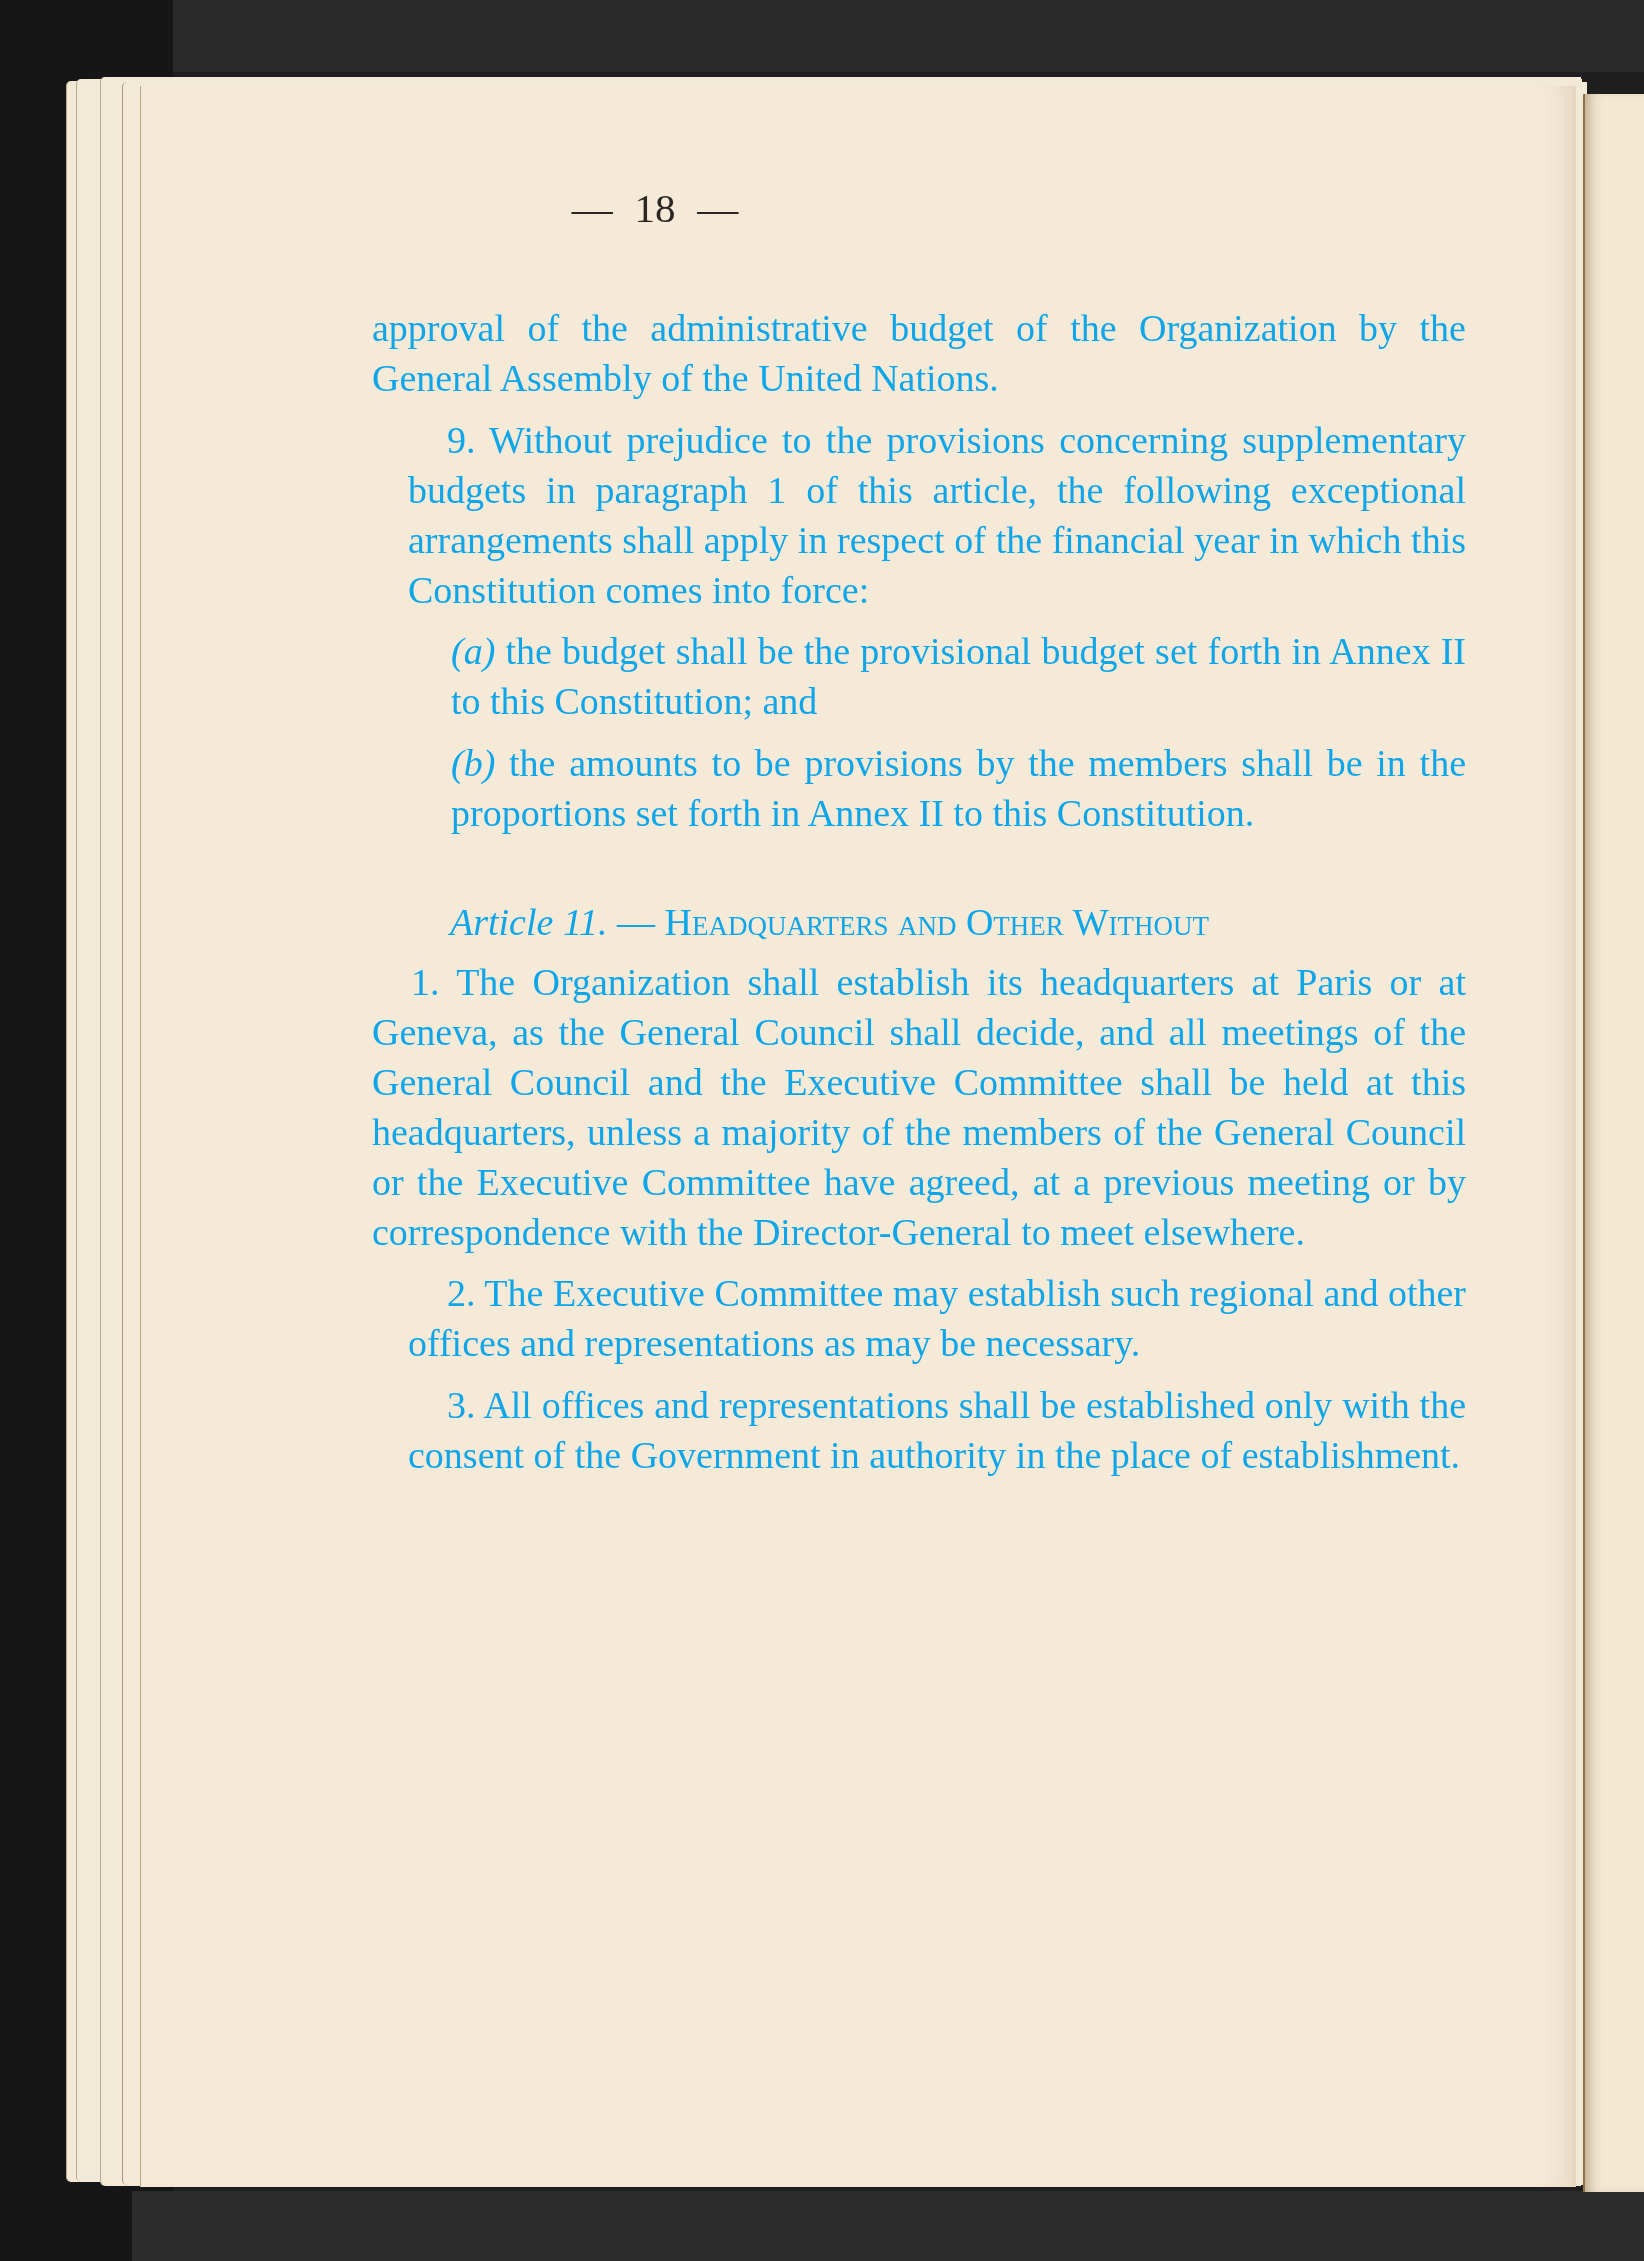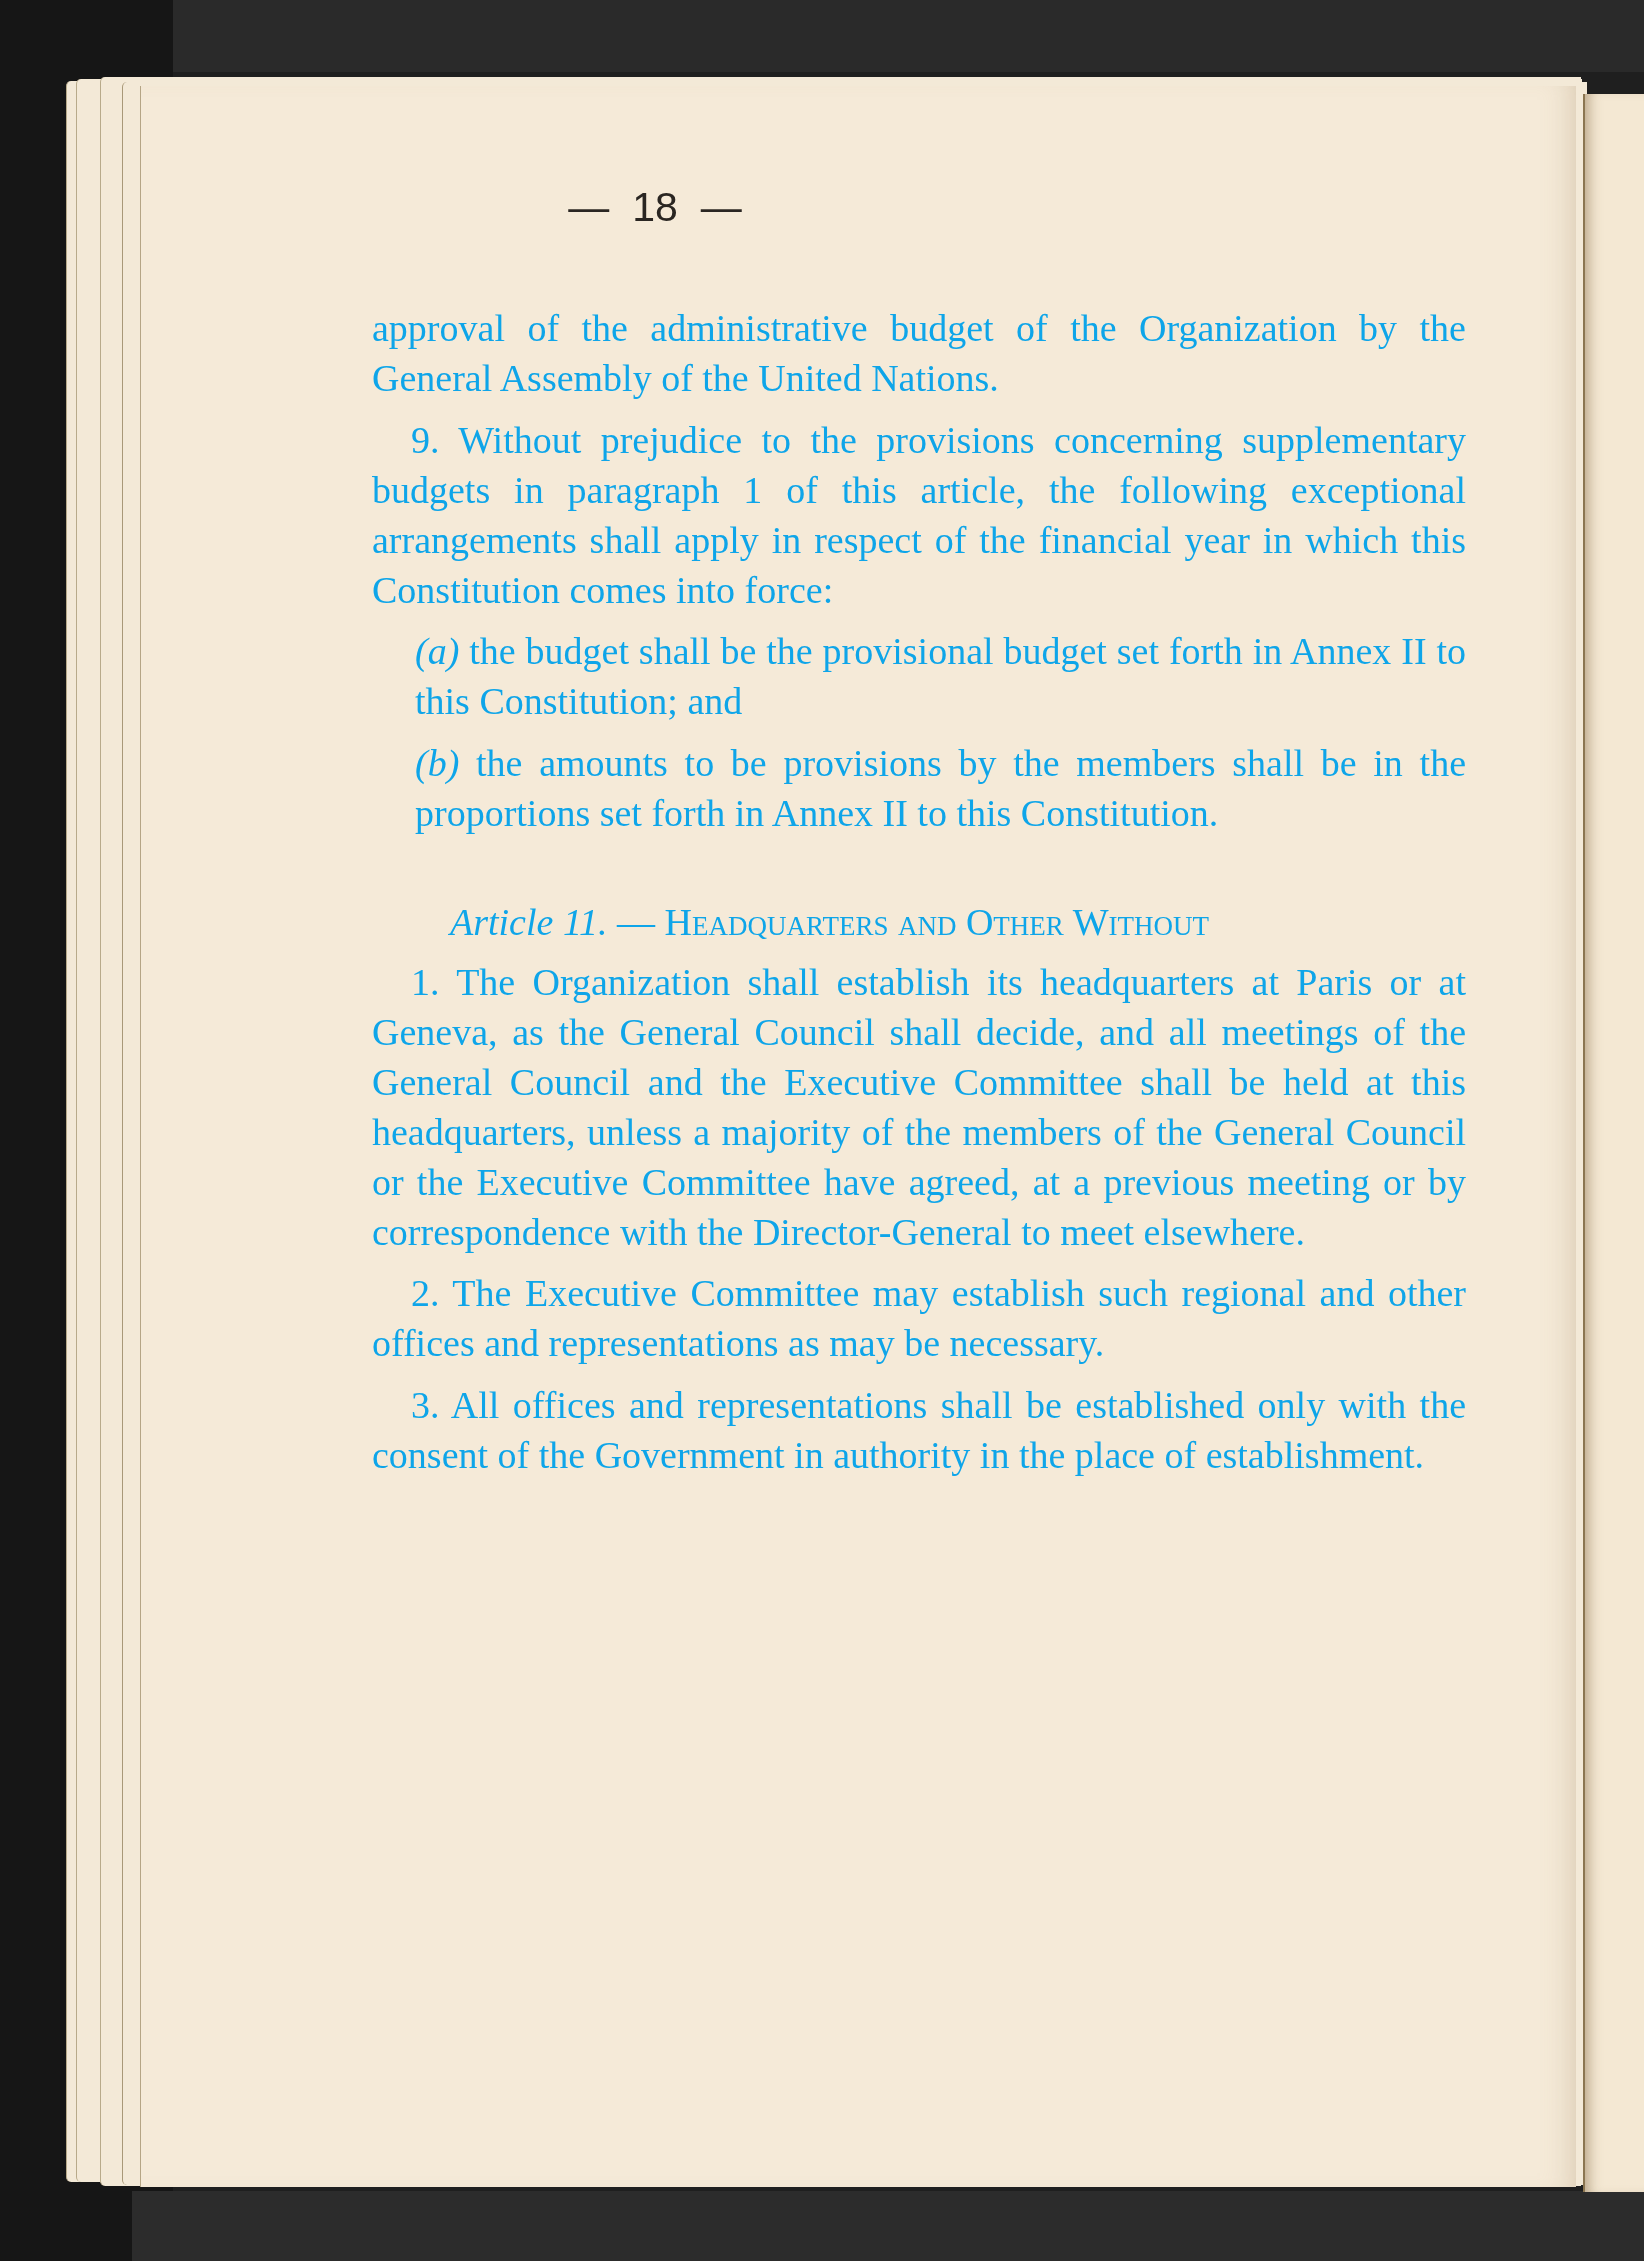--- a/index.html
+++ b/index.html
@@ -45,29 +45,29 @@
       position: absolute; left: 372px; width: 1094px;
       font-family: "Liberation Serif", serif;
       color: #0ea5e9;
       font-size: 38px;
       line-height: 50px;
       text-align: justify;
     }
     .page-number {
       position: absolute; left: 0; width: 1310px; top: 184px;
       text-align: center;
-      font-family: Liberation Sans, sans-serif;
+      font-family: Liberation Serif, serif;
       font-size: 41px; color: #2a2622;
       word-spacing: 11.5px;
     }
     .para { margin: 0; text-indent: 39px; }
     .para.noindent { text-indent: 0; }
     .para.sub { padding-left: 43px; text-indent: 0; }
     .para.sub .label { font-style: italic; }
-    .gap-s { margin-top: 11.5px; }
+    .gap-s { margin-top: 11.5px; margin-left: 36px; }
     .heading {
       margin: 59px 0 10px 0; padding-left: 78px;
       font-size: 38px; line-height: 50px;
     }
     .heading .art { font-style: italic; }
     .heading .title { font-variant: small-caps; }
   </style>
 </head>
 <body>
 

